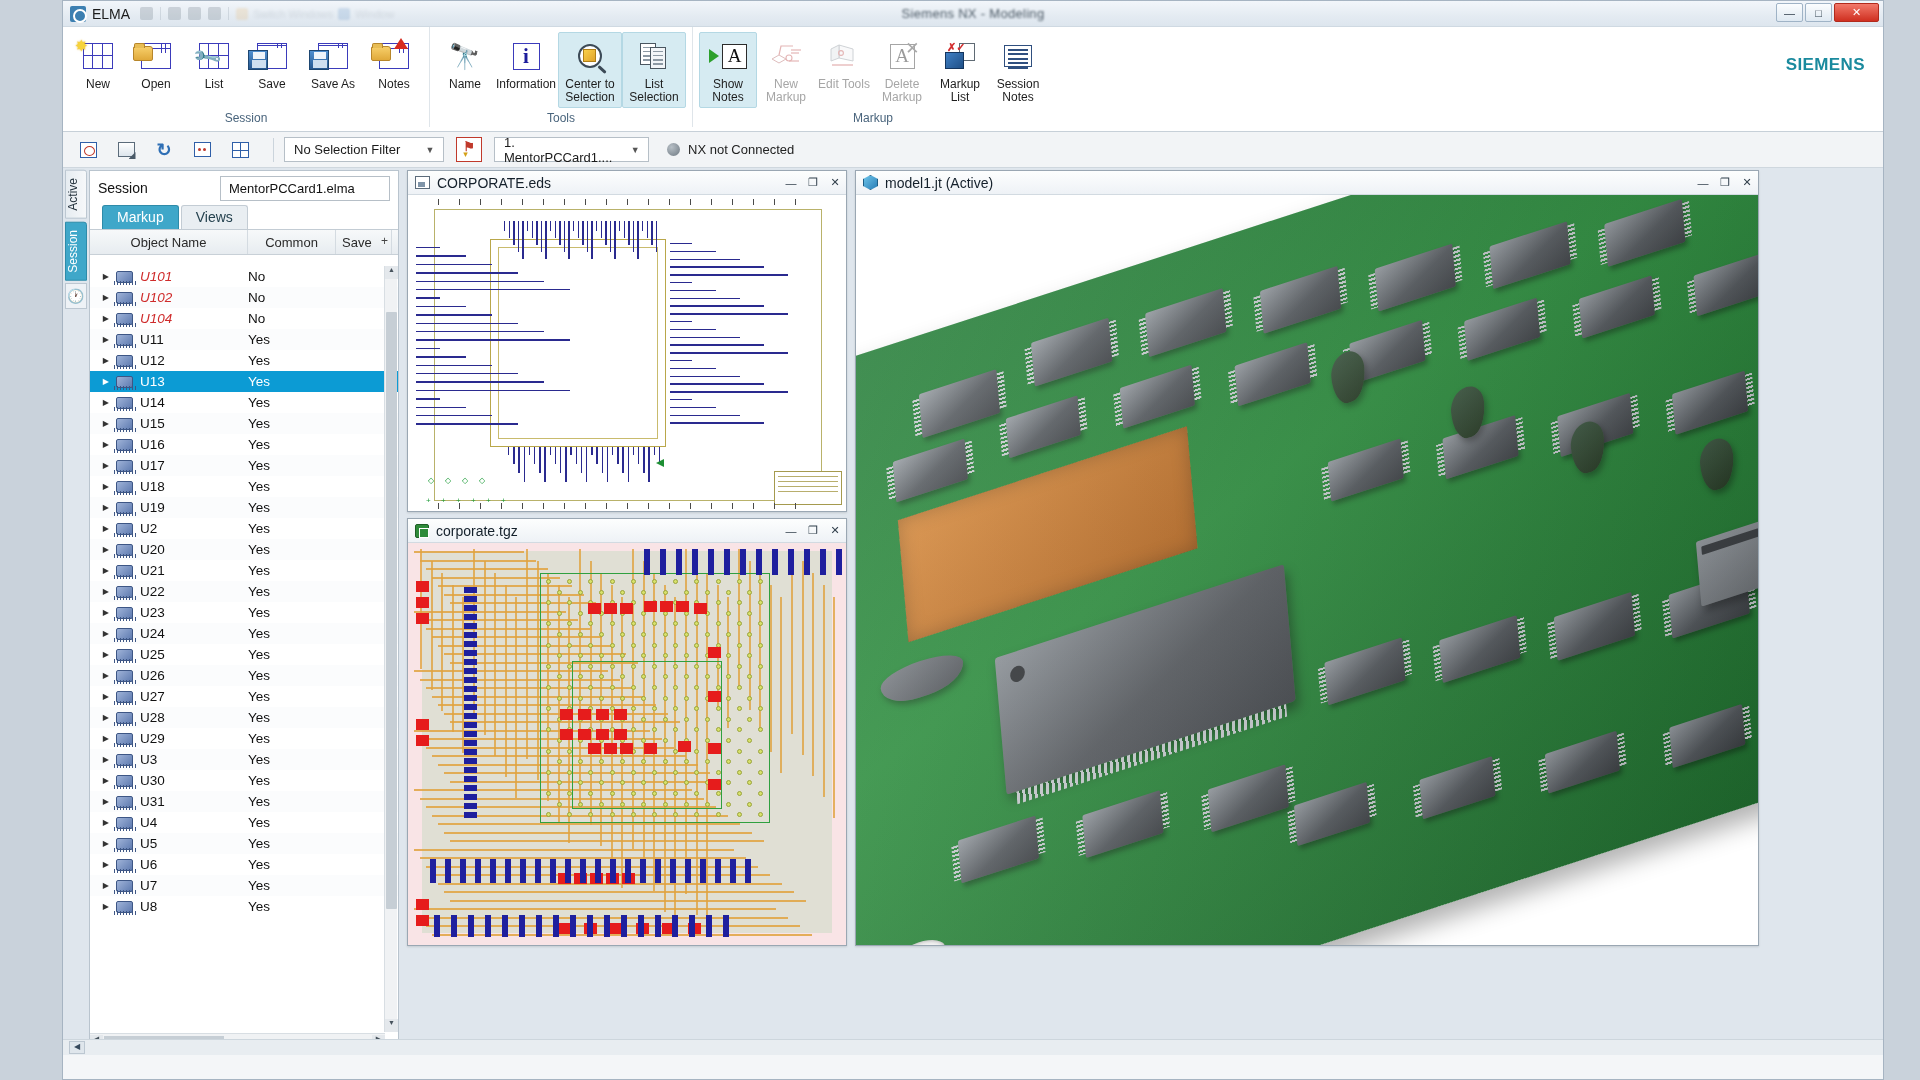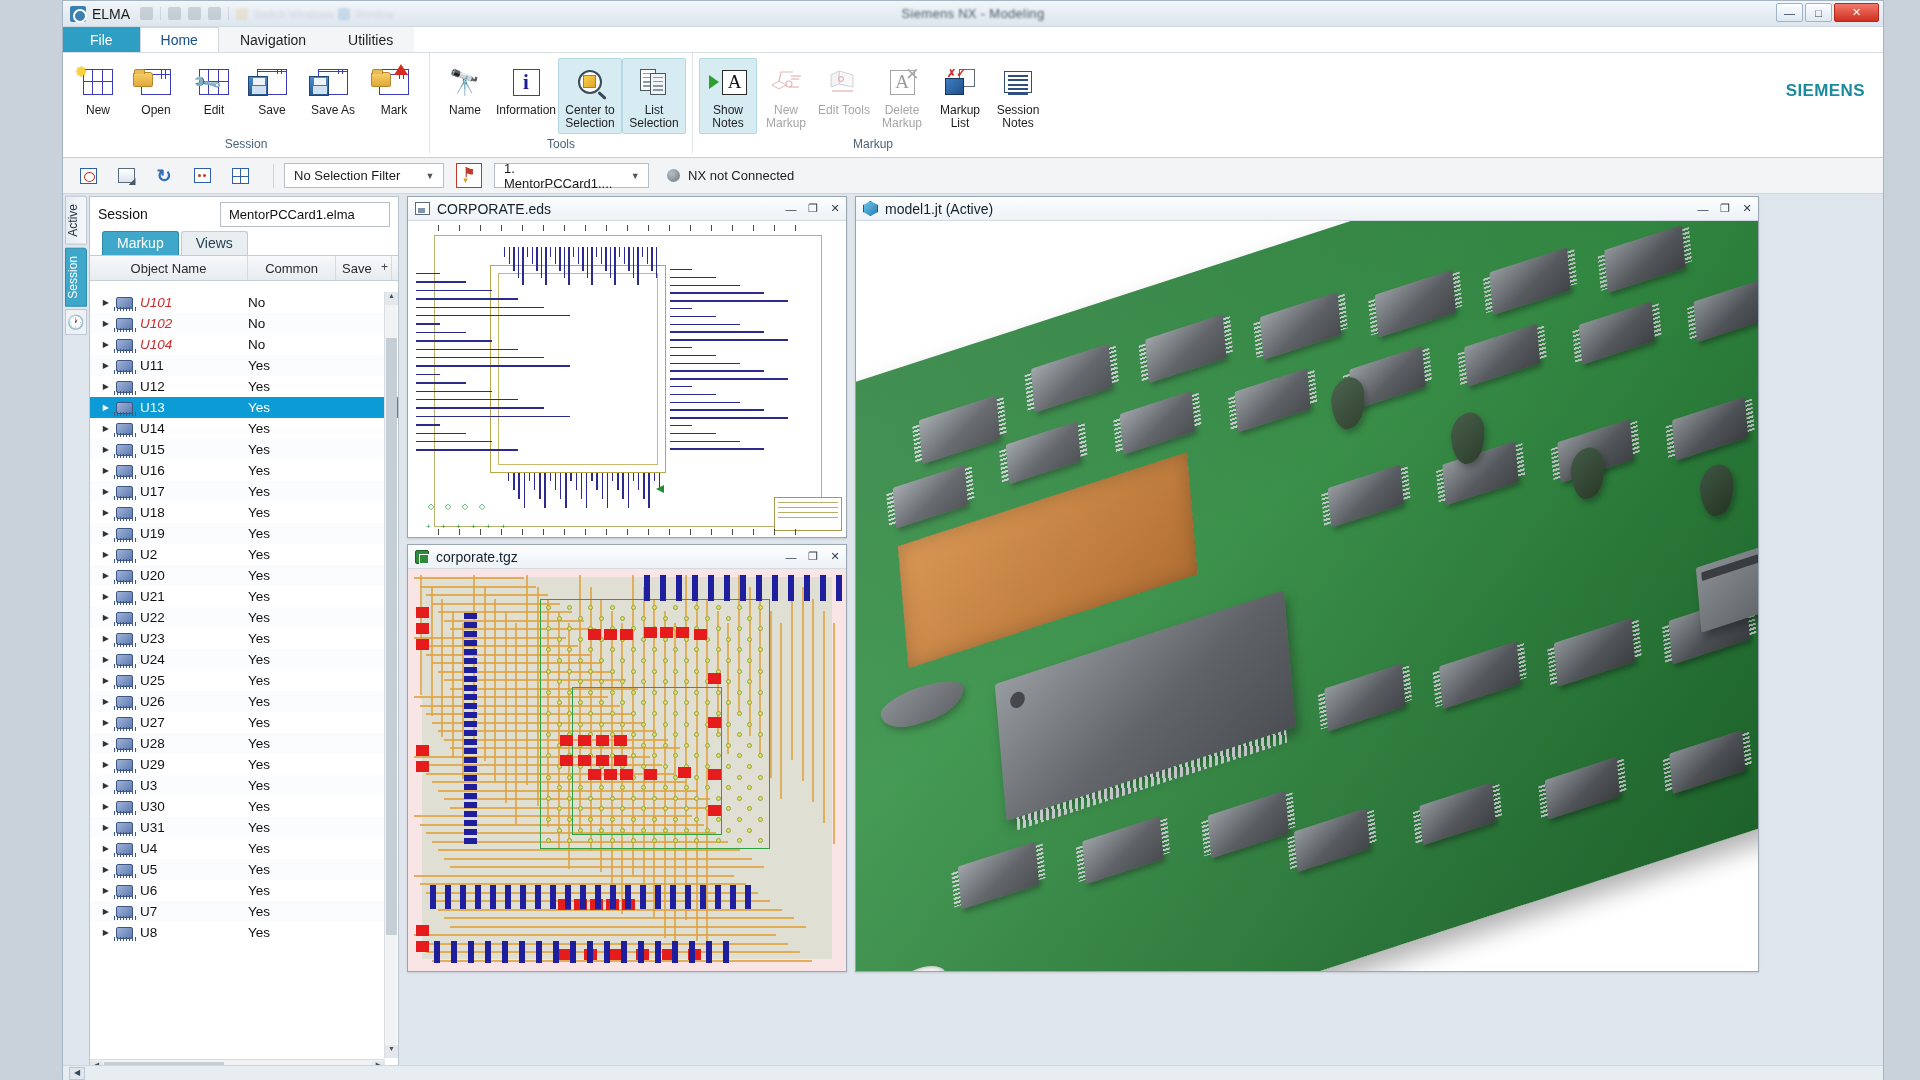--- a/index.html
+++ b/index.html
@@ -360,26 +360,20 @@
         </div>
       </div>
       <div class="center-title">Siemens NX - Modeling</div>
       <div class="win-btns">
         <div class="win-btn">—</div>
         <div class="win-btn">□</div>
         <div class="win-btn close">✕</div>
       </div>
     </div>
 
-    <div class="ribbon-tabs">
-      <div class="rtab file">File</div>
-      <div class="rtab active">Home</div>
-      <div class="rtab">Navigation</div>
-      <div class="rtab">Utilities</div>
-    </div>
 
     <div class="ribbon">
       <div class="siemens">SIEMENS</div>
 
       <div class="rgroup">
         <div class="rbtn">
           <div class="glyph">
             <div class="grid-icon">
                 <i></i>
                 <i></i>
@@ -411,21 +405,21 @@
             <div class="grid-icon">
                 <i></i>
                 <i></i>
                 <i></i>
                 <i></i>
                 <i></i>
                 <i></i>
               <div class="wrench">🔧</div>
             </div>
           </div>
-          <div class="lbl">Edit</div>
+          <div class="lbl">List</div>
         </div>
         <div class="rbtn">
           <div class="glyph">
             <div class="grid-icon">
                 <i></i>
                 <i></i>
                 <i></i>
                 <i></i>
                 <i></i>
                 <i></i>
@@ -454,21 +448,21 @@
                 <i></i>
                 <i></i>
                 <i></i>
                 <i></i>
                 <i></i>
                 <i></i>
               <div class="folder badge"></div>
                 <div class="pin"></div>
             </div>
           </div>
-          <div class="lbl">Mark</div>
+          <div class="lbl">Notes</div>
         </div>
         <div class="rgroup-label">Session</div>
       </div>
 
       <div class="rgroup">
         <div class="rbtn">
           <div class="glyph">
               <span class="binocs">🔭</span>
             </div>
           <div class="lbl">Name</div>

